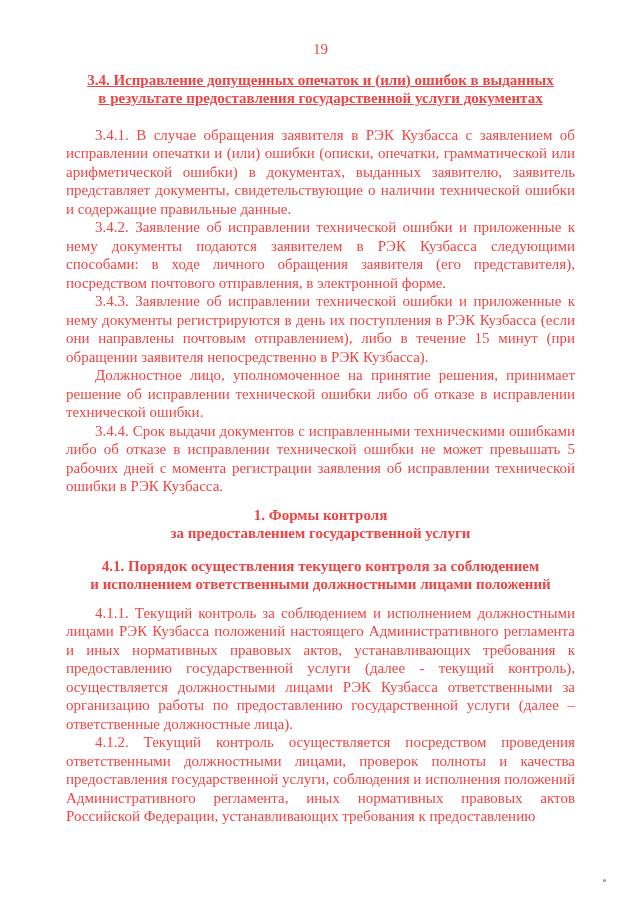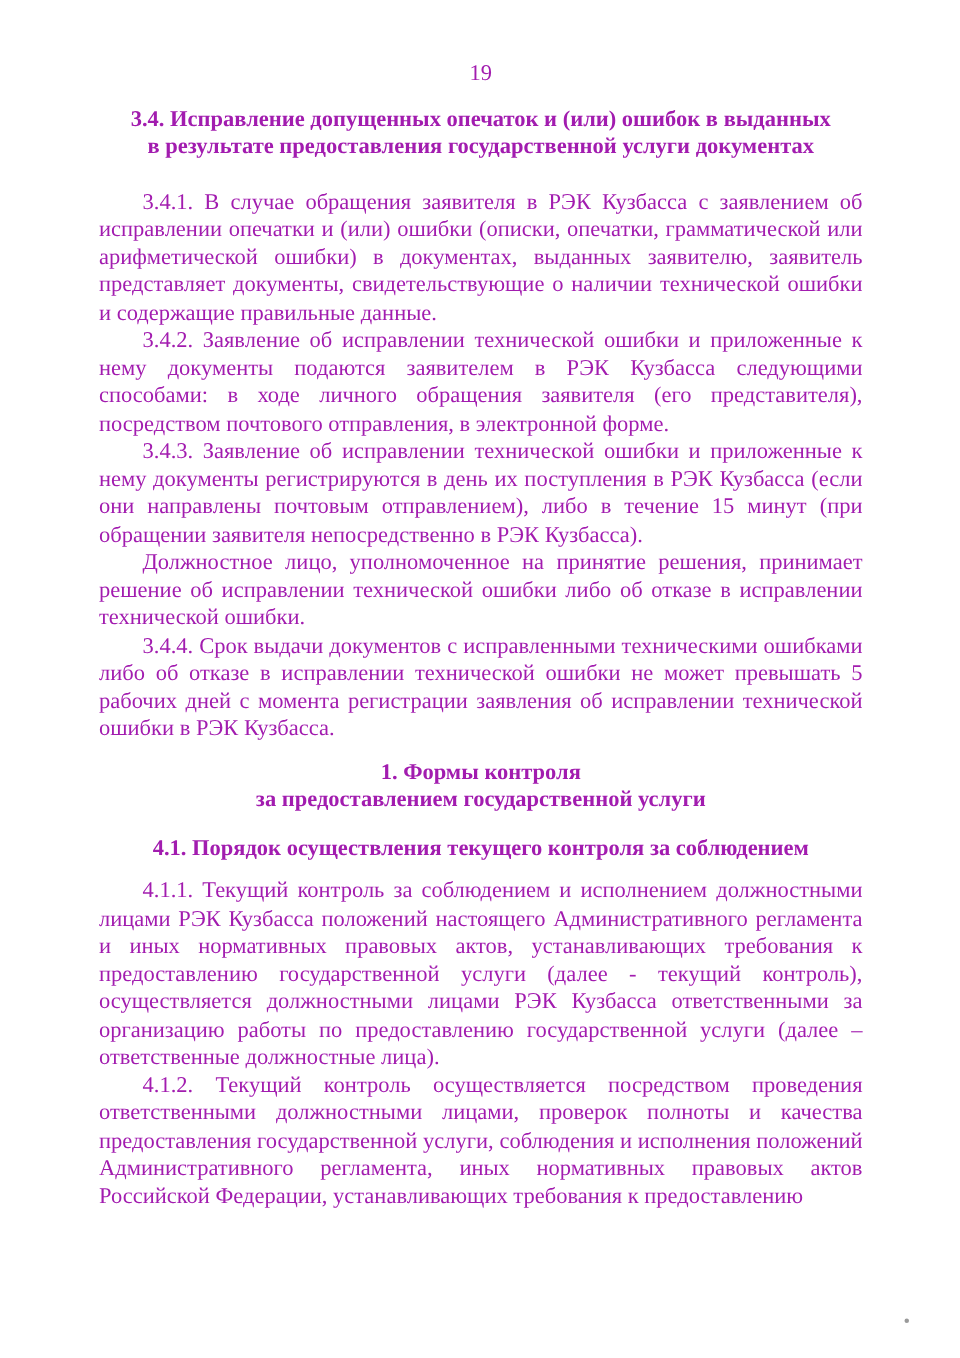--- a/index.html
+++ b/index.html
@@ -14,32 +14,32 @@
     position: relative;
   }
   .page {
     box-sizing: border-box;
     width: 640px;
     height: 905px;
     padding: 40px 65px 0 66px;
     font-family: "Liberation Serif", "DejaVu Serif", serif;
     font-size: 15px;
     line-height: 18.5px;
-    color: #a21caf;
+    color: #ef4444;
     background: #ffffff;
   }
   .page-number {
     text-align: center;
     margin-bottom: 12px;
   }
   .heading {
     font-weight: bold;
     text-align: center;
   }
-  .heading-3-4 { margin-bottom: 18px; }
+  .heading-3-4 { margin-bottom: 18px; text-decoration: underline; }
   .heading-4   { margin-top: 10px; margin-bottom: 14px; }
   .heading-4-1 { margin-bottom: 10px; font-family: Liberation Serif, serif; }
   p.para {
     margin: 0;
     text-align: justify;
     text-indent: 29px;
   }
   .scan-dot {
     position: absolute;
     left: 603px;
@@ -72,20 +72,21 @@
 
   <p class="para">3.4.4. Срок выдачи документов с исправленными техническими ошибками либо об отказе в исправлении технической ошибки не может превышать 5 рабочих дней с момента регистрации заявления об исправлении технической ошибки в РЭК Кузбасса.</p>
 
   <div class="heading heading-4">
     <div>1. Формы контроля</div>
     <div>за предоставлением государственной услуги</div>
   </div>
 
   <div class="heading heading-4-1">
     <div>4.1. Порядок осуществления текущего контроля за соблюдением</div>
+    <div>и исполнением ответственными должностными лицами положений</div>
   </div>
 
   <p class="para">4.1.1. Текущий контроль за соблюдением и исполнением должностными лицами РЭК Кузбасса положений настоящего Административного регламента и иных нормативных правовых актов, устанавливающих требования к предоставлению государственной услуги (далее - текущий контроль), осуществляется должностными лицами РЭК Кузбасса ответственными за организацию работы по предоставлению государственной услуги (далее – ответственные должностные лица).</p>
 
   <p class="para">4.1.2. Текущий контроль осуществляется посредством проведения ответственными должностными лицами, проверок полноты и качества предоставления государственной услуги, соблюдения и исполнения положений Административного регламента, иных нормативных правовых актов Российской Федерации, устанавливающих требования к предоставлению</p>
 
 </div>
 
 <div class="scan-dot"></div>
 

